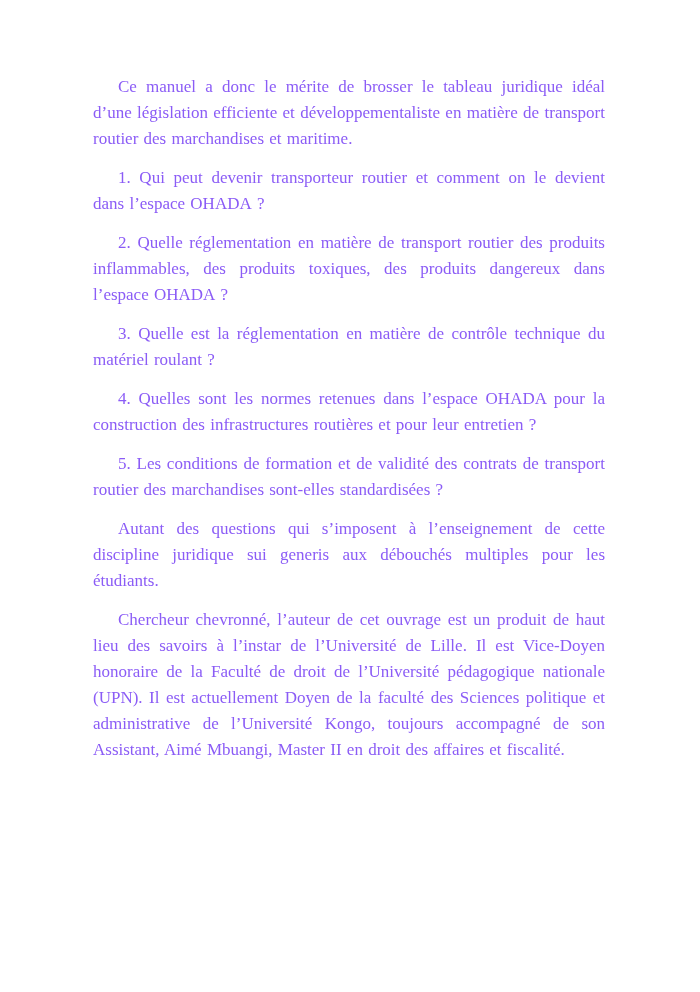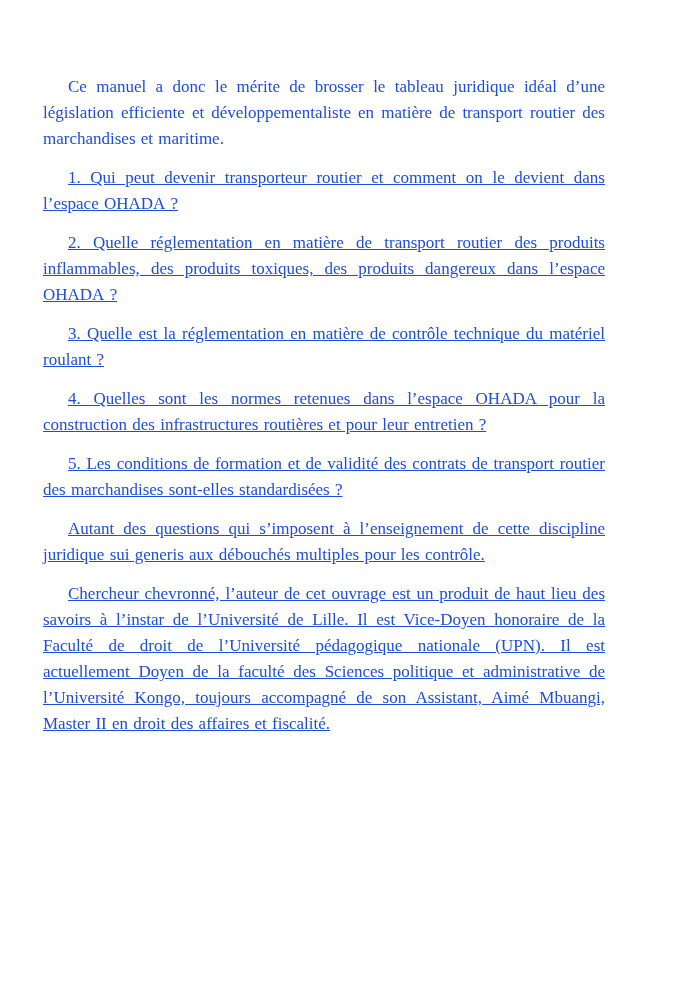--- a/index.html
+++ b/index.html
@@ -6,43 +6,42 @@
     margin: 0;
     padding: 0;
     background: #ffffff;
   }
   .page {
     position: relative;
     width: 700px;
     height: 992px;
     box-sizing: border-box;
     background: #ffffff;
-    padding: 74px 95px 0 43px;
+    padding: 74px 95px 0 93px;
     font-family: "Liberation Serif", "DejaVu Serif", serif;
     font-size: 17px;
     line-height: 26px;
-    color: #1d4ed8;
+    color: #8b5cf6;
     overflow: hidden;
   }
   .para {
     margin: 0;
     text-align: justify;
     text-indent: 25px;
     word-spacing: 1px;
   }
   .para.gap {
     margin-top: 13px;
-    text-decoration: underline;
   }
 </style>
 </head>
 <body>
 
 <div class="page">
   <p class="para">Ce manuel a donc le mérite de brosser le tableau juridique idéal d’une législation efficiente et développementaliste en matière de transport routier des marchandises et maritime.</p>
   <p class="para gap">1. Qui peut devenir transporteur routier et comment on le devient dans l’espace OHADA&nbsp;?</p>
   <p class="para gap">2. Quelle réglementation en matière de transport routier des produits inflammables, des produits toxiques, des produits dangereux dans l’espace OHADA&nbsp;?</p>
   <p class="para gap">3. Quelle est la réglementation en matière de contrôle technique du matériel roulant&nbsp;?</p>
   <p class="para gap">4. Quelles sont les normes retenues dans l’espace OHADA pour la construction des infrastructures routières et pour leur entretien&nbsp;?</p>
   <p class="para gap">5. Les conditions de formation et de validité des contrats de transport routier des marchandises sont-elles standardisées&nbsp;?</p>
-  <p class="para gap">Autant des questions qui s’imposent à l’enseignement de cette discipline juridique sui generis aux débouchés multiples pour les contrôle.</p>
+  <p class="para gap">Autant des questions qui s’imposent à l’enseignement de cette discipline juridique sui generis aux débouchés multiples pour les étudiants.</p>
   <p class="para gap">Chercheur chevronné, l’auteur de cet ouvrage est un produit de haut lieu des savoirs à l’instar de l’Université de Lille. Il est Vice-Doyen honoraire de la Faculté de droit de l’Université pédagogique nationale (UPN). Il est actuellement Doyen de la faculté des Sciences politique et administrative de l’Université Kongo, toujours accompagné de son Assistant, Aimé Mbuangi, Master II en droit des affaires et fiscalité.</p>
 </div>
 
 </body></html>

